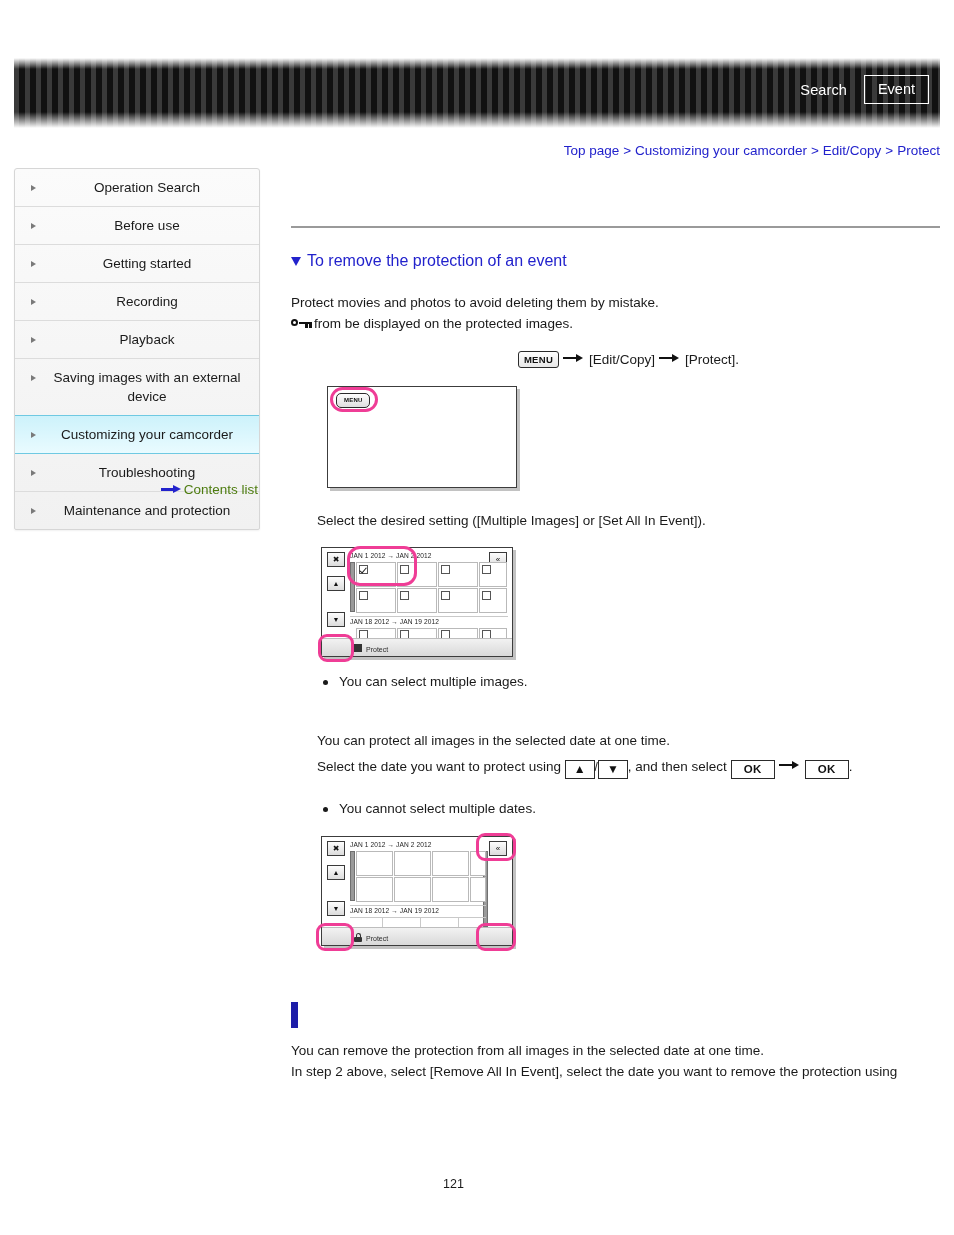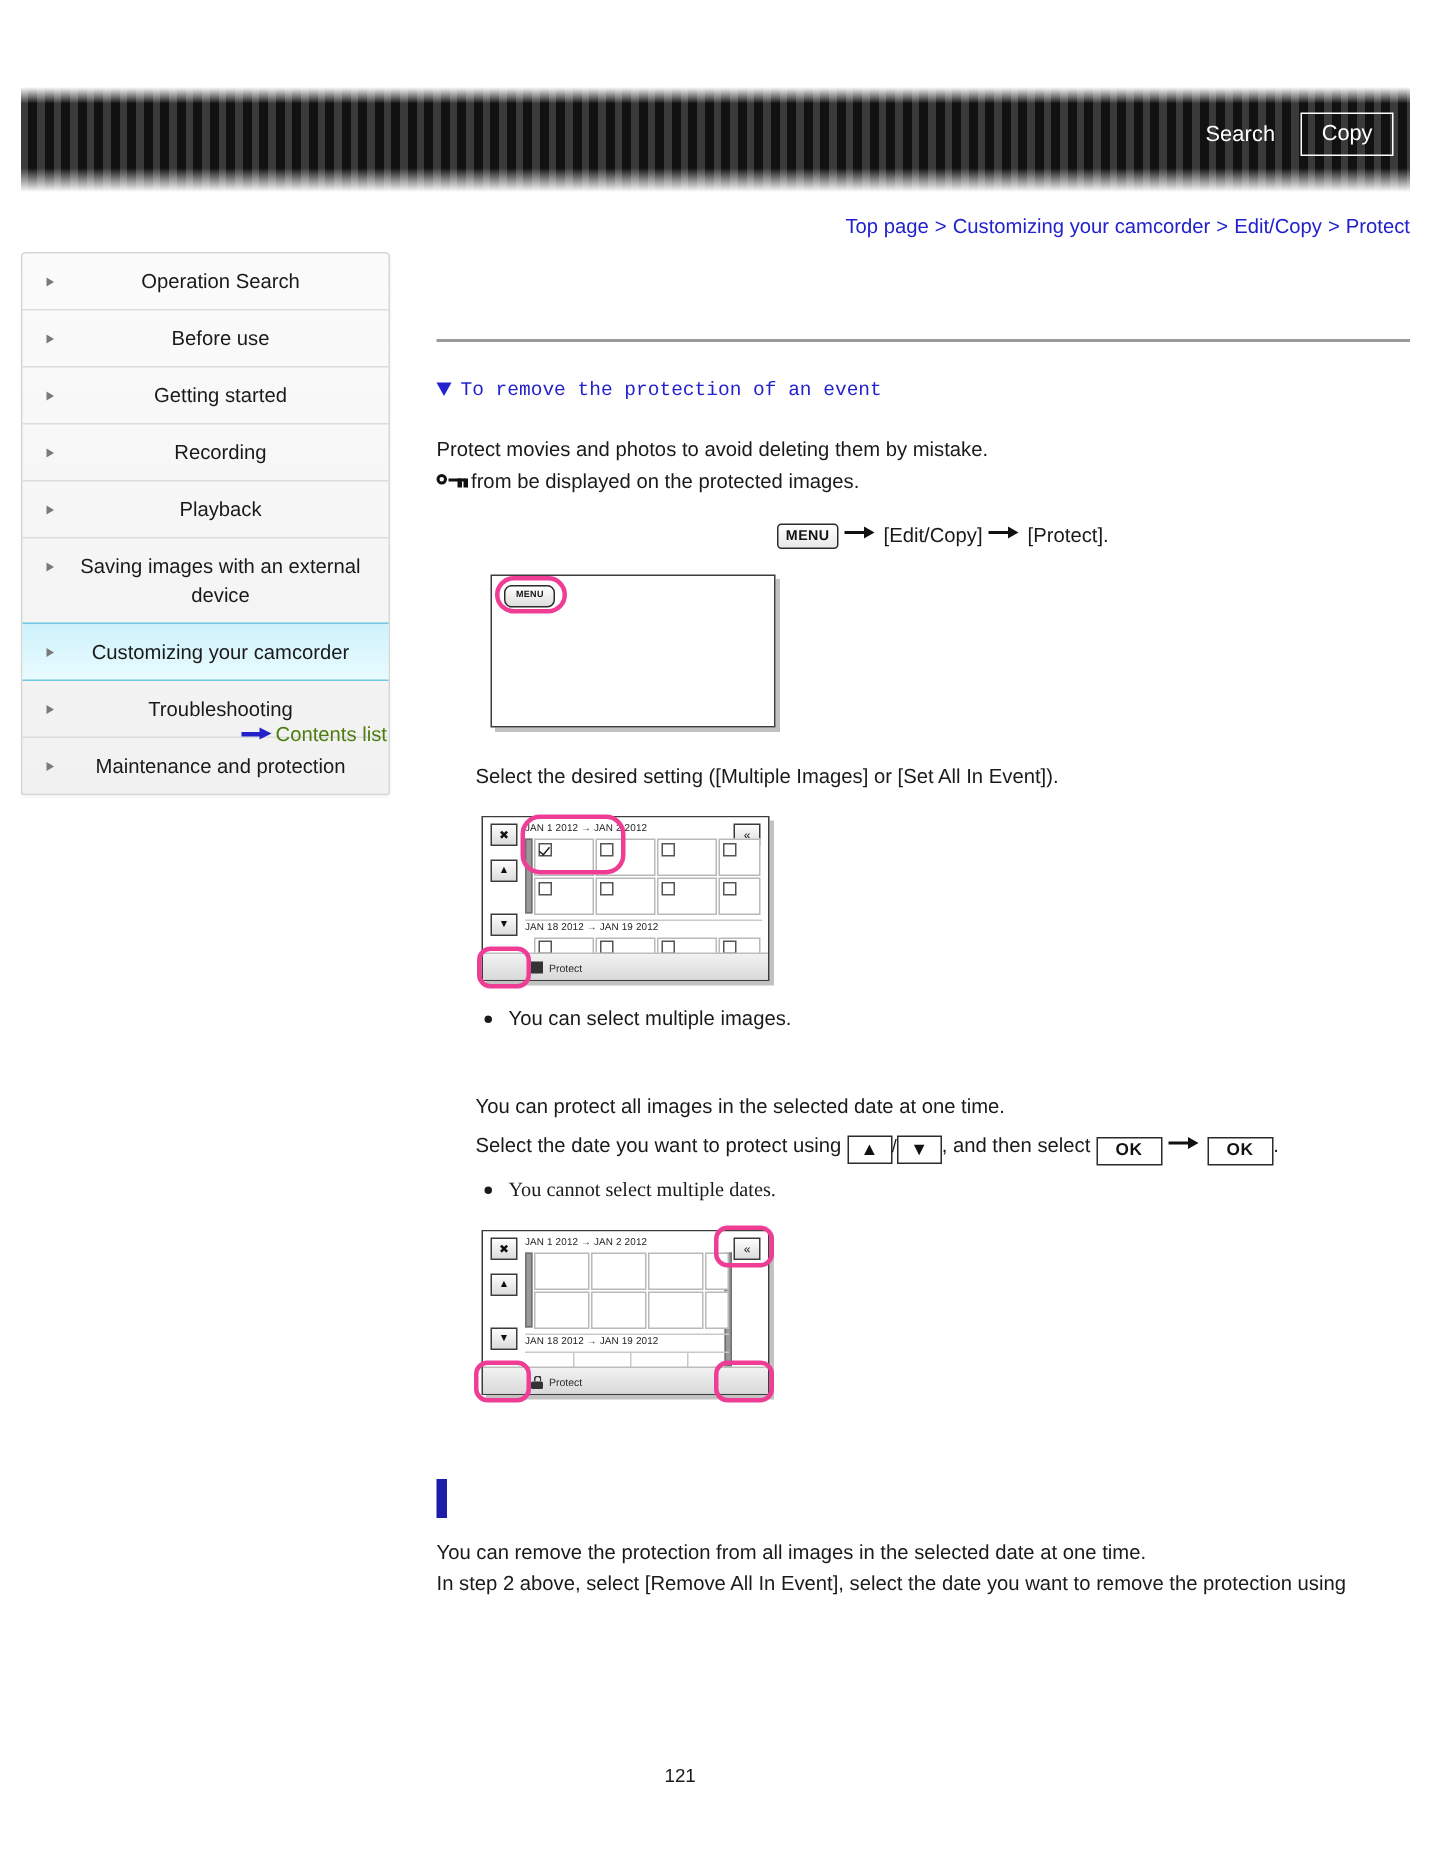--- a/index.html
+++ b/index.html
@@ -105,23 +105,22 @@
   
   .main{
     position:absolute;left:291px;top:150px;width:649px;
   }
   .hr-top{
     height:0;border-top:2px solid #9a9a9a;
     margin:76px 0 0 0;width:649px;
   }
   .section-head{
     margin-top:24px;
-    font-size:13px;color:#2222cc;display:flex;align-items:center;
+    font-size:16px;color:#2222cc;display:flex;align-items:center;
     cursor:pointer;
-    font-family:Liberation Mono, monospace;
   }
   .tri-down{
     width:0;height:0;margin-right:6px;
     border-top:9px solid #2222cc;
     border-left:5.5px solid transparent;
     border-right:5.5px solid transparent;
   }
   p.body{
     font-size:13.5px;line-height:21px;margin:0;color:#1a1a1a;
   }
@@ -285,21 +284,21 @@
     content:"";position:absolute;left:0;top:3.5px;width:8px;height:5.5px;background:#333;border-radius:1px;
   }
   .sep-line{position:absolute;background:#c9c9c9;}
 </style>
 </head>
 <body>
 
 <div class="header">
   <div class="header-actions">
     <span class="search-link">Search</span>
-    <span class="print-btn">Copy</span>
+    <span class="print-btn">Event</span>
   </div>
 </div>
 
 <div class="breadcrumb">
   <a>Top page</a><span class="sep">&gt;</span><a>Customizing your camcorder</a><span class="sep">&gt;</span><a>Edit/Copy</a><span class="sep">&gt;</span><a>Protect</a>
 </div>
 
 <div class="sidebar">
   <div class="nav-item">
     <span class="bullet"></span>
@@ -434,21 +433,21 @@
     <li>You can select multiple images.</li>
   </ul>
 
   <div class="block" style="margin-top:37px;margin-left:26px;">
     <p class="body">You can protect all images in the selected date at one time.</p>
     <p class="body" style="margin-top:5px;">
       <span>Select the date you want to protect using</span>
       <span class="chip-chev">▲</span><span style="font-size:12px;">/</span><span class="chip-chev">▼</span><span>, and then select</span>
       <span class="chip-ok">OK</span><span class="chip-arrow"></span><span class="chip-ok">OK</span>.
     </p>
-    <ul class="bullets" style="margin-top:5px;font-family:Liberation Serif, serif;">
+    <ul class="bullets" style="margin-top:19px;">
       <li>You cannot select multiple dates.</li>
     </ul>
   </div>
 
   <div class="lcd lcd3" style="margin-top:16px;">
     <div class="lcd-inner">
 
       <div class="sq-btn w" style="left:5px;top:4px;">✖</div>
       <div class="sq-btn w" style="left:5px;top:28px;font-size:7px;">▲</div>
       <div class="sq-btn w" style="left:5px;top:64px;font-size:7px;">▼</div>

